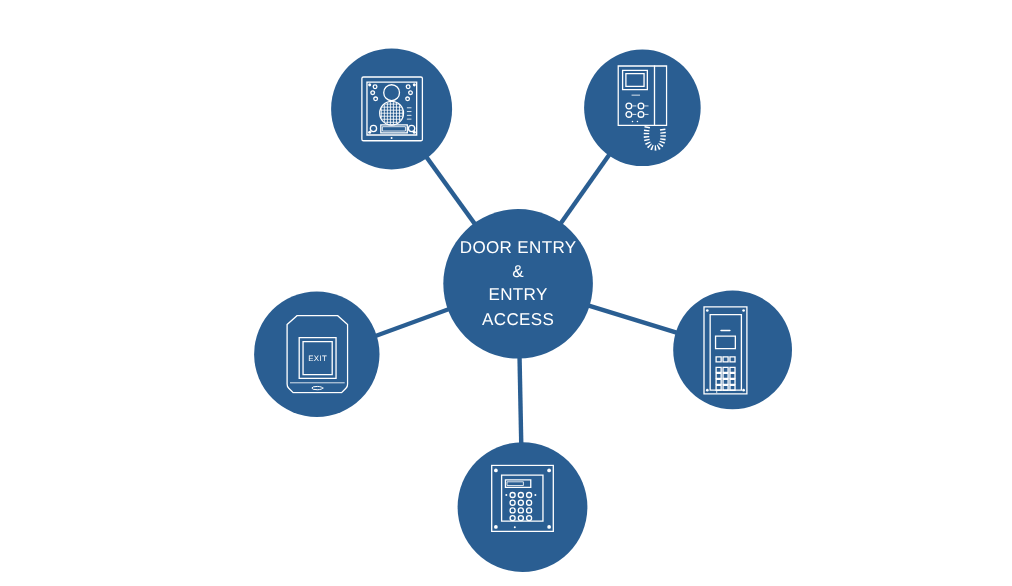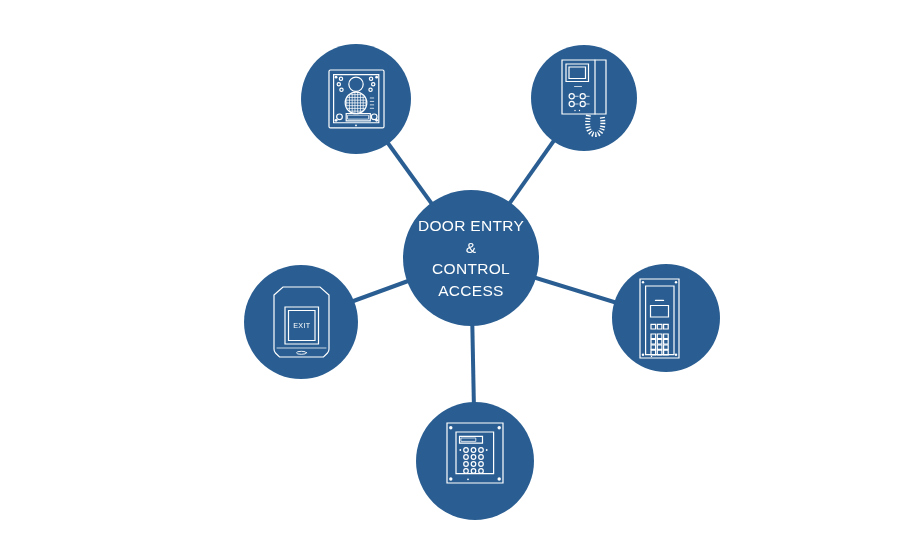--- a/index.html
+++ b/index.html
@@ -10,21 +10,21 @@
   }
   .connectors { position:absolute; left:0; top:0; width:920px; height:533px; }
   .connectors line { stroke:#2a5e92; stroke-width:4; }
   .circle {
     position:absolute; border-radius:50%; background:#2a5e92;
     display:flex; align-items:center; justify-content:center;
   }
   .hub       { left:403px; top:190px; width:136px; height:136px; }
   .sat-tl    { left:301px; top:44px;  width:110px; height:110px; }
   .sat-tr    { left:531px; top:45px;  width:106px; height:106px; }
-  .sat-l     { left:244px; top:265px; width:114px; height:114px; }
+  .sat-l     { left:231px; top:265px; width:114px; height:114px; }
   .sat-r     { left:612px; top:264px; width:108px; height:108px; }
   .sat-b     { left:416px; top:402px; width:118px; height:118px; }
   .hub-text {
     color:#ffffff; text-align:center; font-size:15.5px; line-height:21.5px;
     letter-spacing:.3px; user-select:none;
   }
   .icon { display:block; }
   .icon * { vector-effect:non-scaling-stroke; }
   .shift-l { transform:translateX(-7px); }
   .shift-u { transform:translateY(-8px); }
@@ -43,21 +43,21 @@
     <line x1="471" y1="258" x2="584" y2="98"></line>
     <line x1="471" y1="258" x2="296" y2="322"></line>
     <line x1="471" y1="258" x2="666" y2="318"></line>
     <line x1="471" y1="258" x2="475" y2="461"></line>
   </svg>
 
   <div class="circle hub">
     <div class="hub-text">
       <div>DOOR ENTRY</div>
       <div>&amp;</div>
-      <div>CONTROL</div>
+      <div>ENTRY</div>
       <div>ACCESS</div>
     </div>
   </div>
 
   <div class="circle sat-tl">
     <svg class="icon" width="57" viewBox="0 0 58 61">
       <rect x="1" y="1" width="56" height="59" rx="1.5"></rect>
       <rect x="5.7" y="5.7" width="46" height="49"></rect>
       <circle class="fillw" cx="8.2" cy="8.3" r="1.4"></circle>
       <circle class="fillw" cx="49.5" cy="8.3" r="1.4"></circle>

